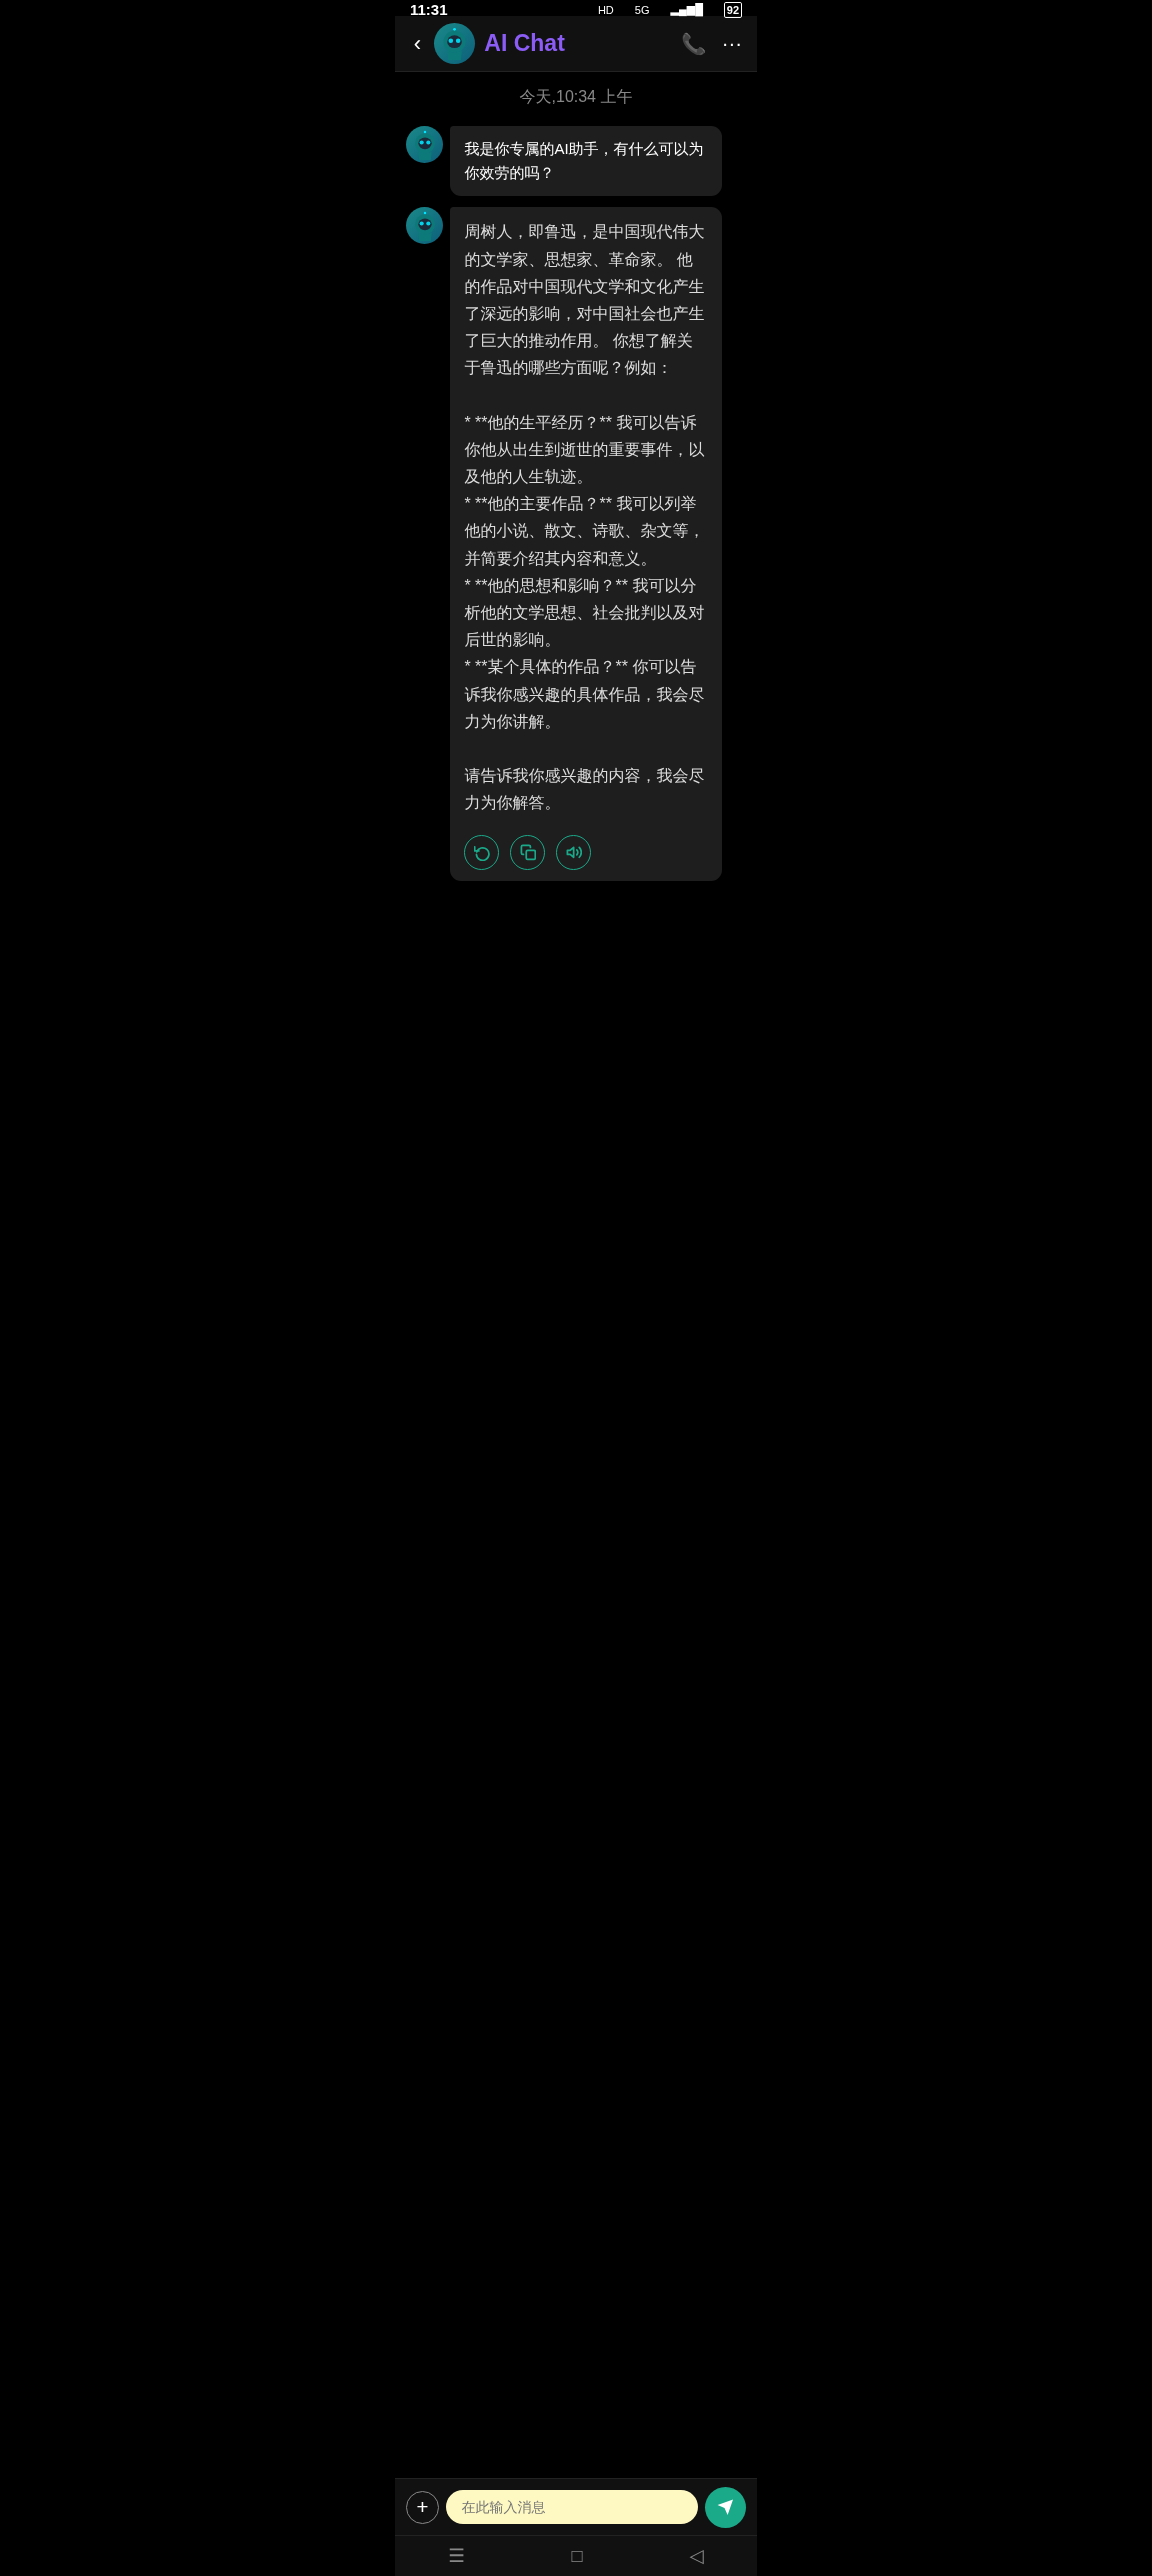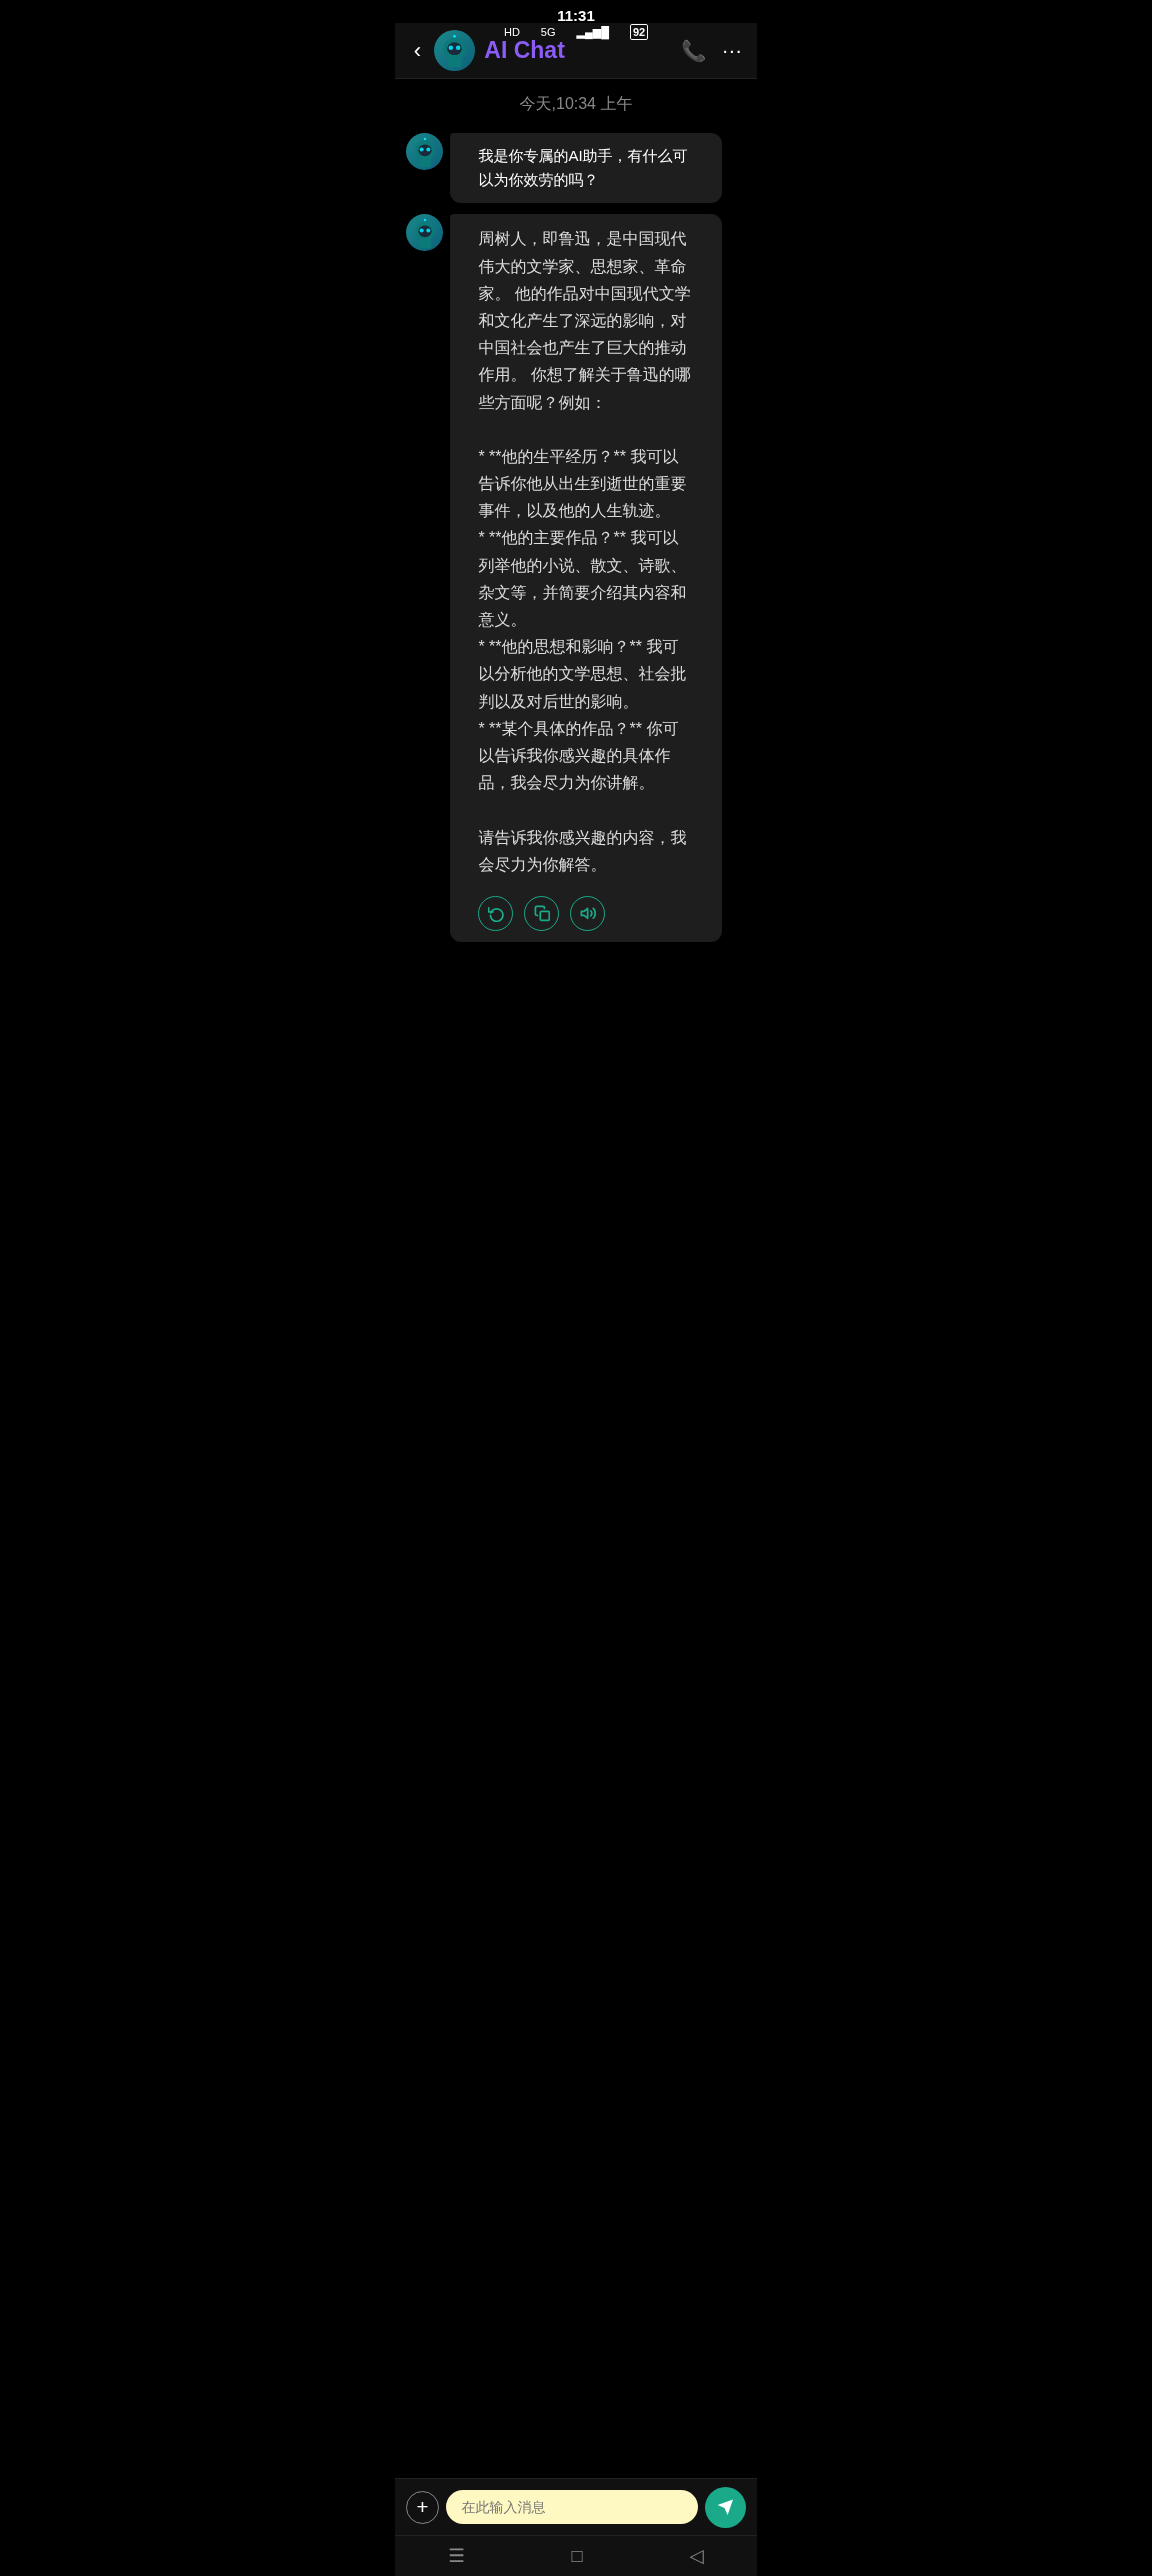--- a/index.html
+++ b/index.html
@@ -20,22 +20,21 @@
       overflow-x: hidden;
     }
 
     
     .status-bar {
       display: flex;
       justify-content: space-between;
       align-items: center;
       padding: 7.4px 15px 3.7px 15px;
       background: #000;
-      height: 23px;
-      flex-direction: column;
+      height: 16px;
     }
 
     .status-time {
       font-size: 15px;
       font-weight: 600;
       color: #fff;
     }
 
     .status-icons {
       display: flex;
@@ -158,21 +157,21 @@
       border-radius: 50%;
       background: #333;
       display: flex;
       align-items: center;
       justify-content: center;
       flex-shrink: 0;
     }
 
     .bubble {
       max-width: 80%;
-      padding: 11px 28px;
+      padding: 11px 14px;
       border-radius: 11px;
       font-size: 15px;
       line-height: 1.6;
     }
 
     .bubble.bot {
       background: #1e1e1e;
       color: #fff;
       border-top-left-radius: 3.7px;
     }

